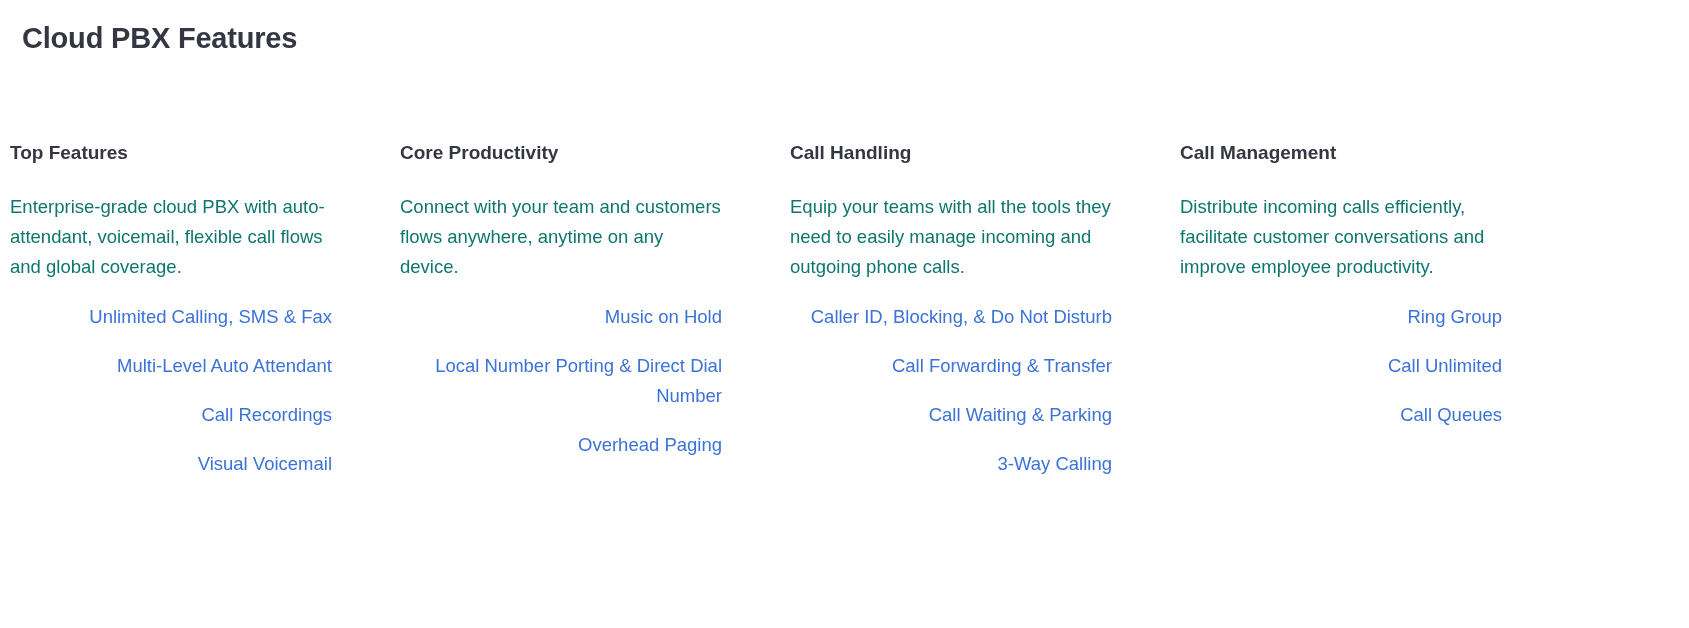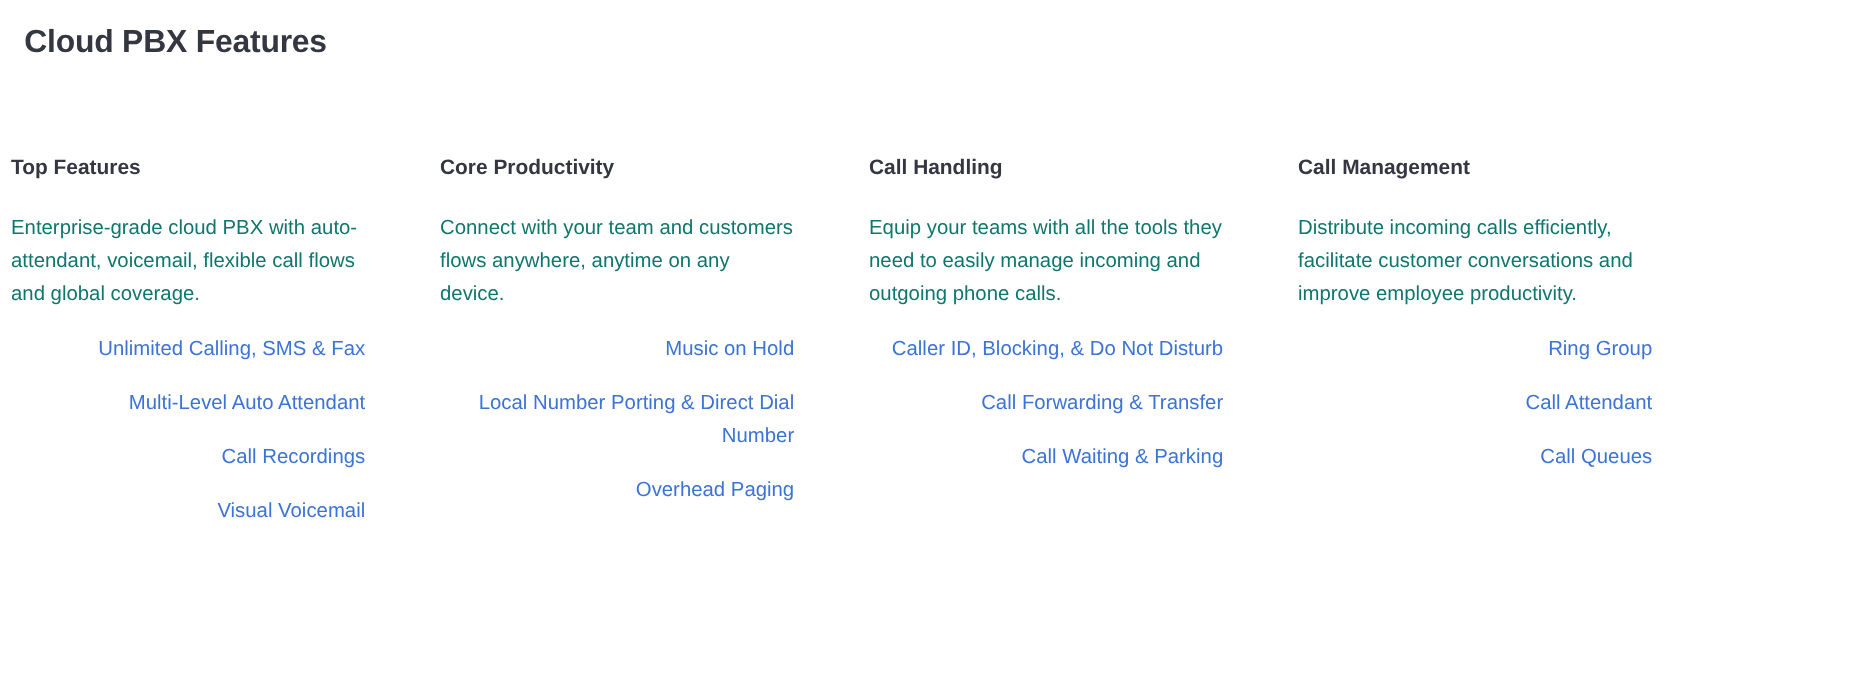--- a/index.html
+++ b/index.html
@@ -134,32 +134,35 @@
       <ul class="link-list">
         <li class="link-item">
           <a class="feature-link" href="#">Caller ID, Blocking, &amp; Do Not Disturb</a>
         </li>
         <li class="link-item">
           <a class="feature-link" href="#">Call Forwarding &amp; Transfer</a>
         </li>
         <li class="link-item">
           <a class="feature-link" href="#">Call Waiting &amp; Parking</a>
         </li>
+        <li class="link-item">
+          <a class="feature-link" href="#">3-Way Calling</a>
+        </li>
       </ul>
     </div>
 
     <div class="column">
       <h2 class="column-title">Call Management</h2>
       <p class="column-desc">Distribute incoming calls efficiently, facilitate customer conversations and improve employee productivity.</p>
       <ul class="link-list">
         <li class="link-item">
           <a class="feature-link" href="#">Ring Group</a>
         </li>
         <li class="link-item">
-          <a class="feature-link" href="#">Call Attendant</a>
+          <a class="feature-link" href="#">Call Unlimited</a>
         </li>
         <li class="link-item">
           <a class="feature-link" href="#">Call Queues</a>
         </li>
       </ul>
     </div>
 
   </div>
 </div>
 

